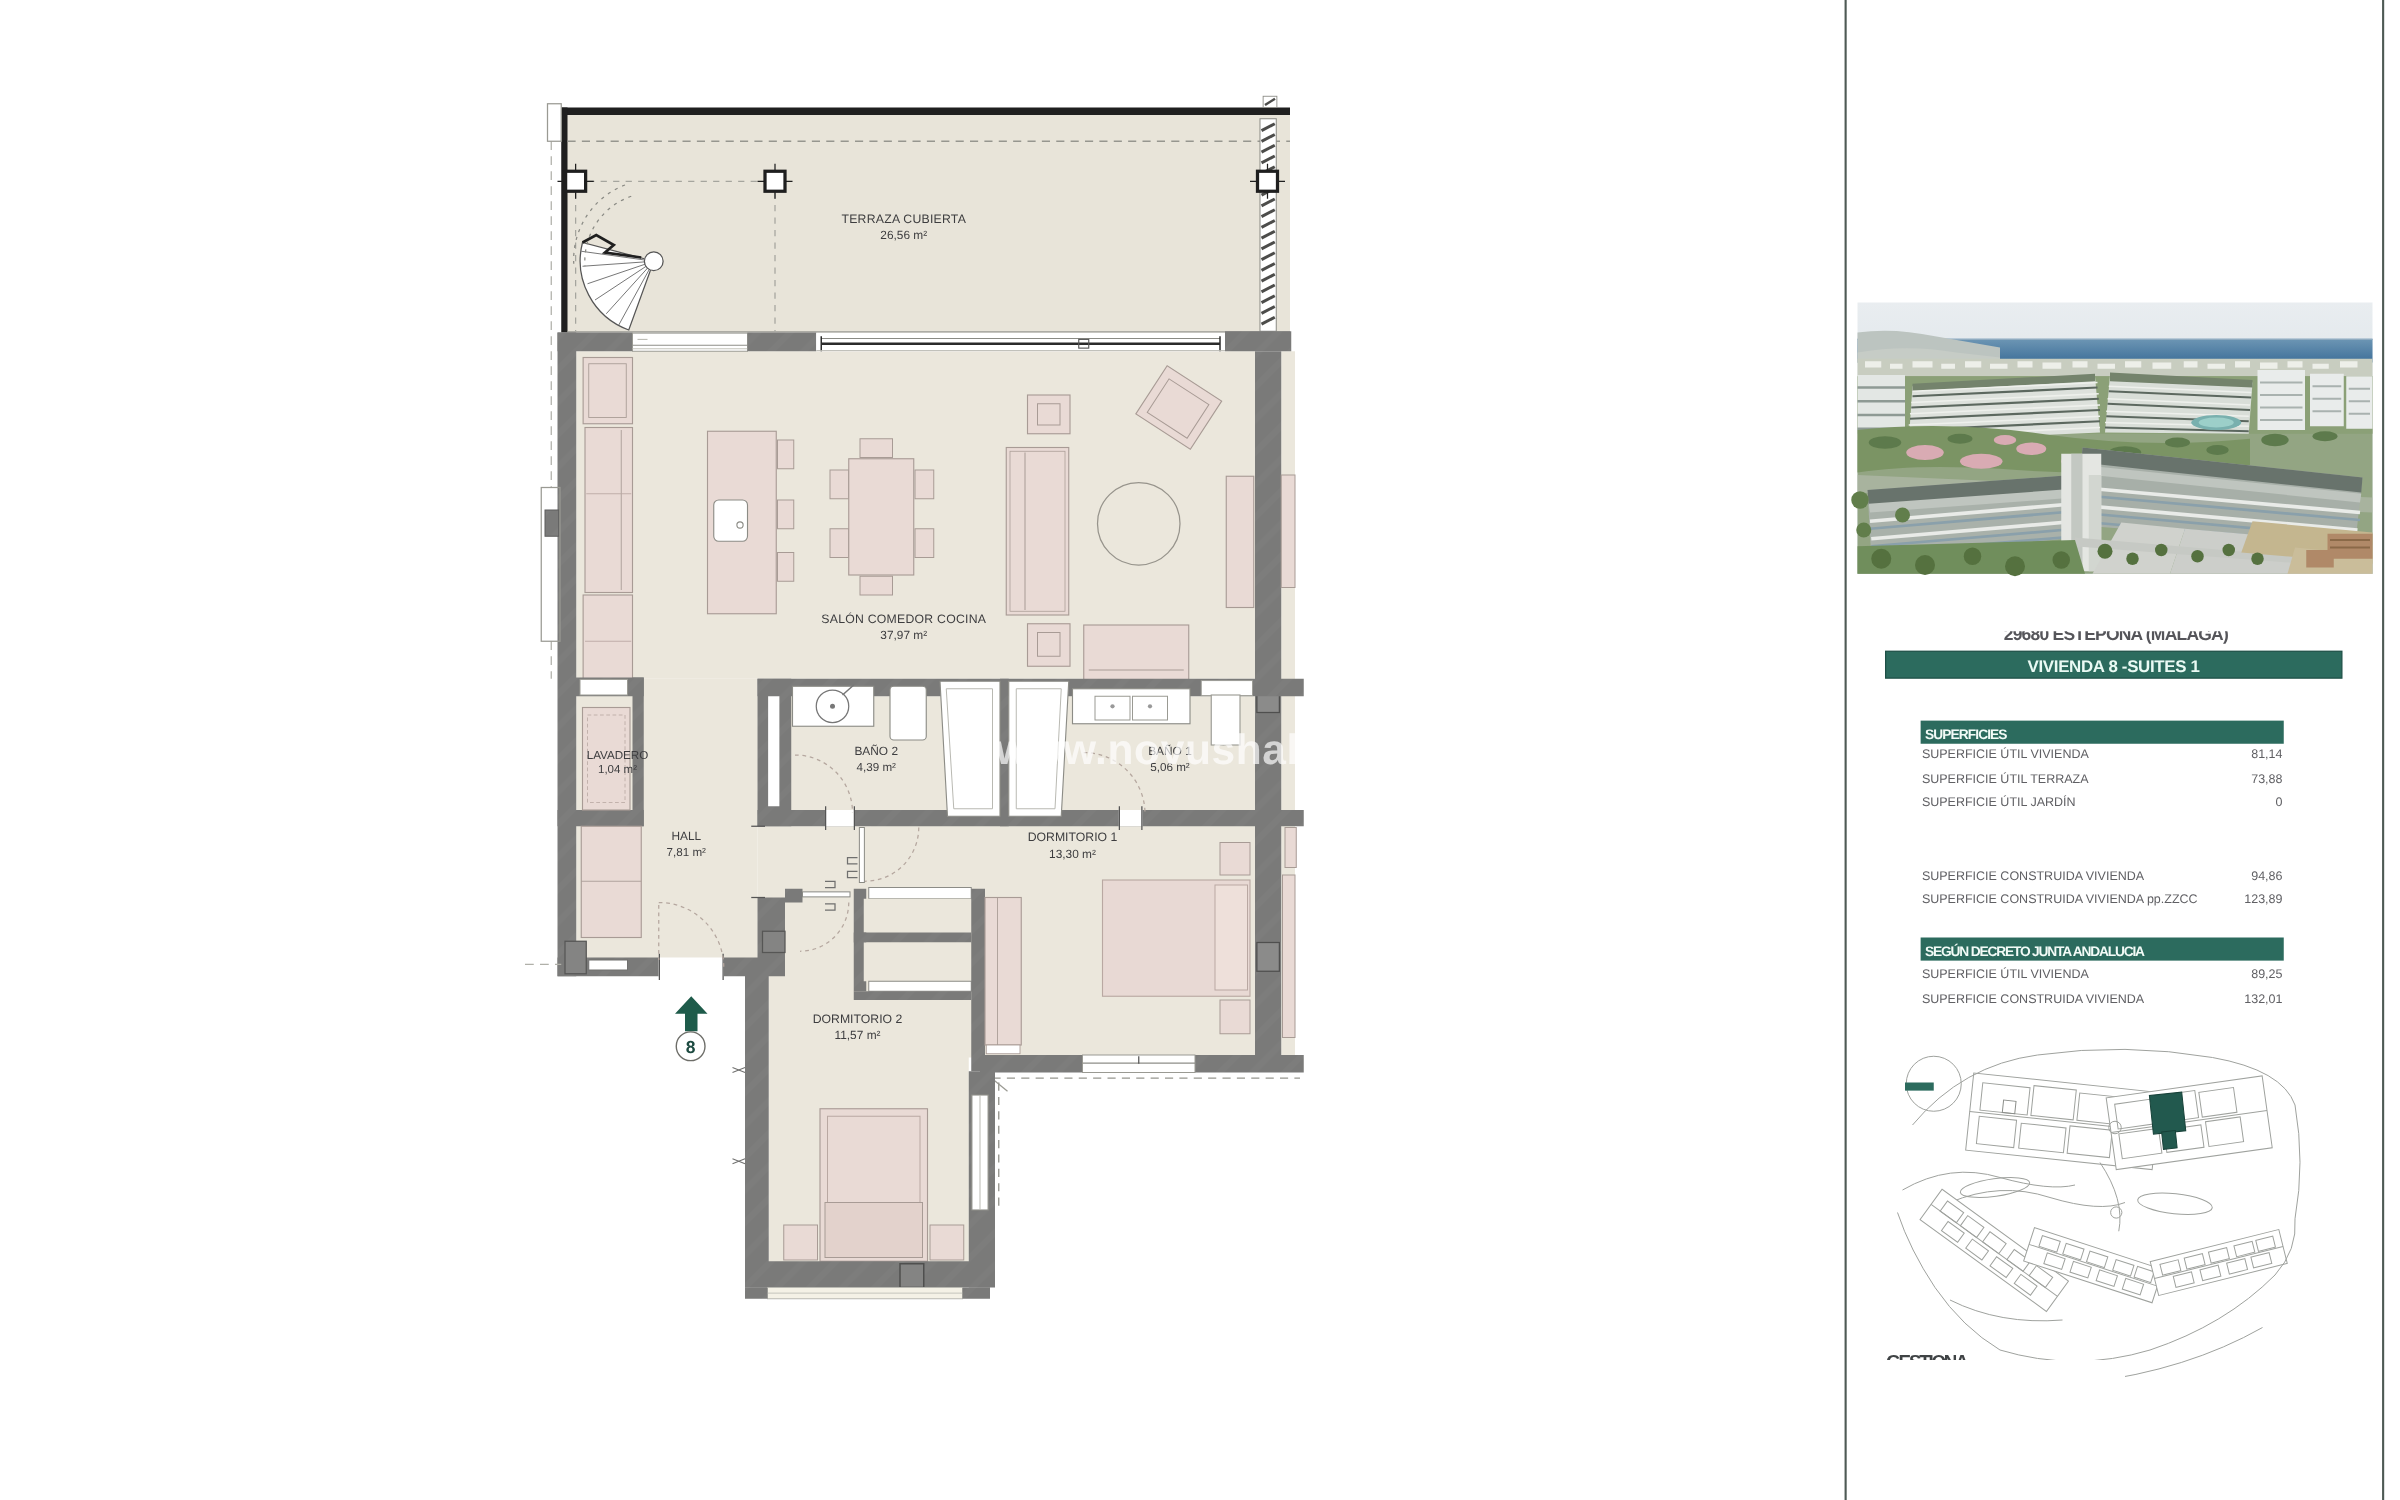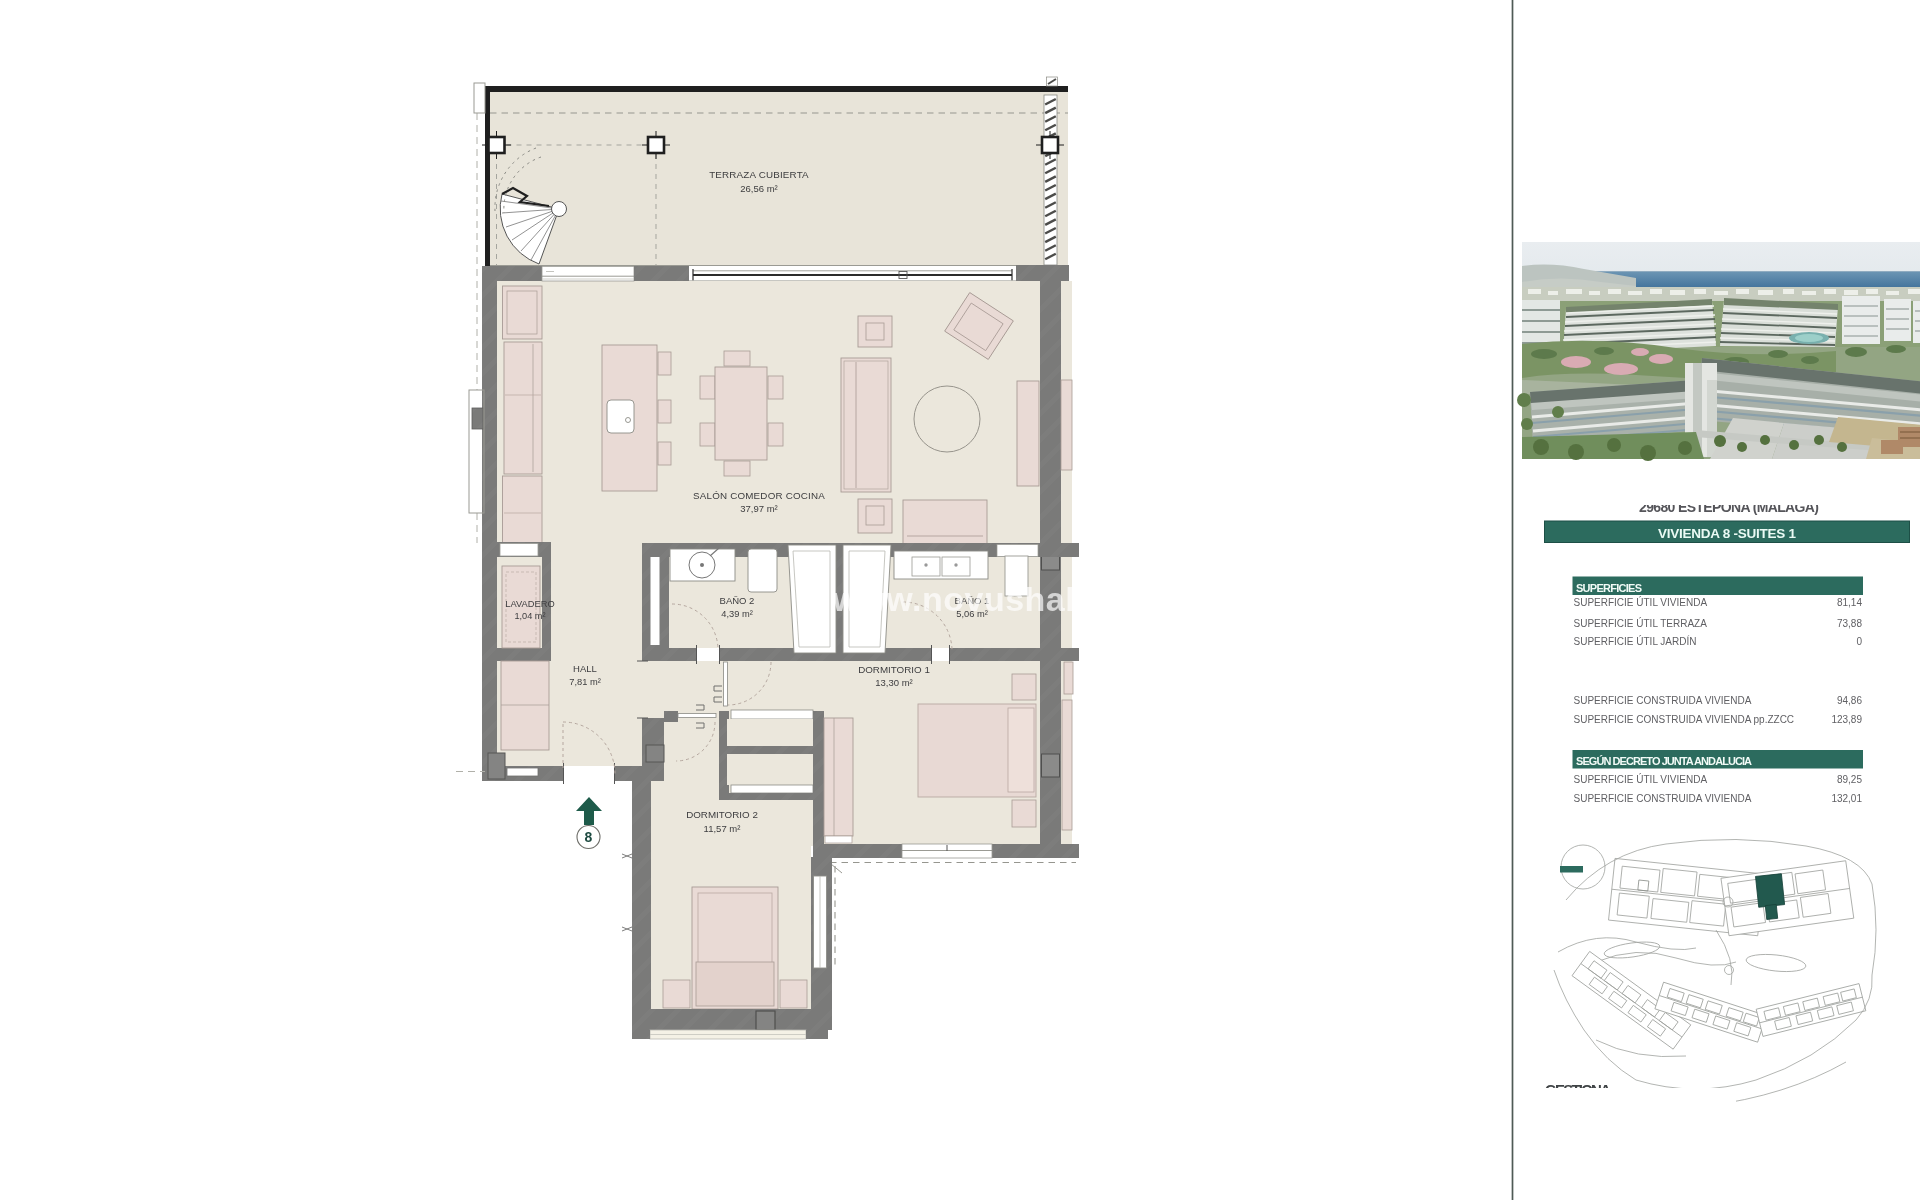--- a/index.html
+++ b/index.html
@@ -1,17 +1,17 @@
 <!DOCTYPE html>
 <html><head>
 <meta charset="utf-8">
 <style>
 html,body{margin:0;padding:0;background:#ffffff;width:1920px;height:1200px;overflow:hidden;
 font-family:"Liberation Sans", sans-serif;}
-#page{position:relative;width:1788px;height:1200px;background:#fff;margin-left:36px;}
+#page{position:relative;width:1788px;height:1200px;background:#fff;}
 svg{position:absolute;top:0;left:0;}
 .lbl{font-family:"Liberation Sans",sans-serif;fill:#3d3d3f;}
 </style>
 </head>
 <body>
 <div id="page">
 
 <svg id="plan" width="1460" height="1200" viewBox="0 0 1460 1200">
 <defs>
 <pattern id="hatch" width="9" height="9" patternUnits="userSpaceOnUse" patternTransform="rotate(0)">

